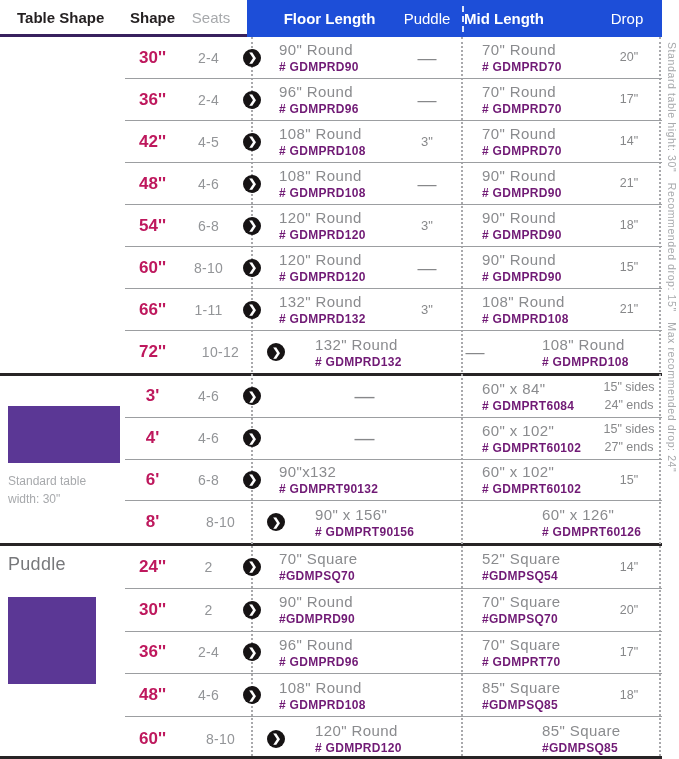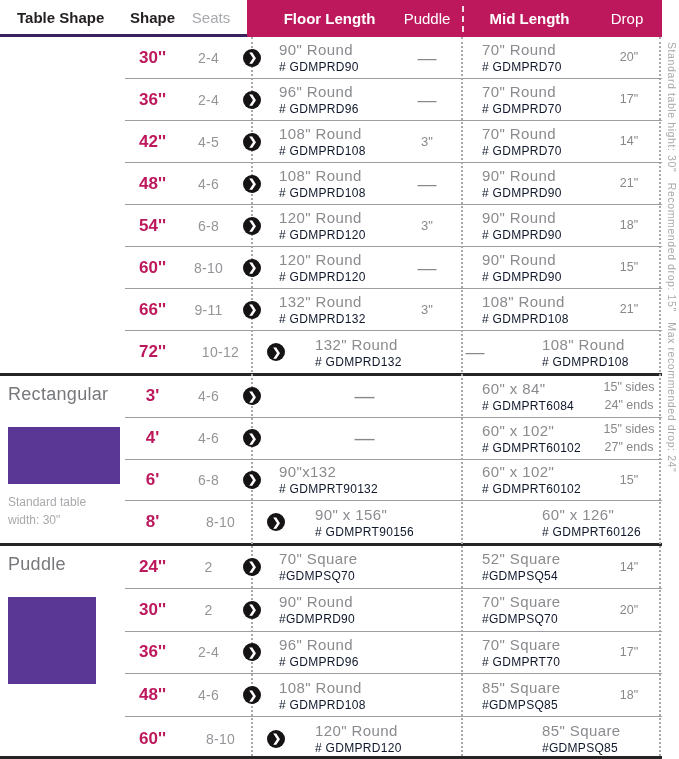--- a/index.html
+++ b/index.html
@@ -11,21 +11,21 @@
   .hdr { position:absolute; top:0; left:0; width:554px; height:37px; }
   .hdr-left { position:absolute; left:0; top:0; width:247px; height:37px;
               border-bottom:3px solid #38205e; display:flex; align-items:center; }
   .hdr-left .c-shape { width:125px; padding-left:17px; font-weight:bold; font-size:15px; }
   .hdr-left .c-size  { width:55px; text-align:center; font-weight:bold; font-size:15px; }
   .hdr-left .c-seats { width:62px; text-align:center; font-size:15px; color:#a7a9ac; }
   .hdr-purple { position:absolute; left:247px; top:0; width:415px; height:37px;
                 display:flex; align-items:center; color:#fff; }
   .hdr-purple .c-floor { width:125px; margin-left:20px; text-align:center; font-weight:bold; font-size:15px; }
   .hdr-purple .c-puddle { width:70px; text-align:center; font-size:15px; }
-  .hdr-purple .c-mid { width:133px; text-align:center; font-weight:bold; font-size:15px;
+  .hdr-purple .c-mid { width:133px; font-weight:bold; font-size:15px;
                        border-left:2px dashed rgba(255,255,255,.85); height:26px; line-height:26px; }
   .hdr-purple .c-drop { width:64px; text-align:center; font-size:15px; }
 
   
   .vdots { position:absolute; top:37px; bottom:3px; width:0;
            border-left:2px dotted #a9a9ac; z-index:1; }
   .vdots.v1 { left:251px; }
   .vdots.v2 { left:461px; }
   .vdots.v3 { left:659px; }
 
@@ -50,21 +50,21 @@
 
   .cell-size { font-size:17px; font-weight:bold; text-align:center; color:#be185d; }
   .cell-seats { font-size:14px; text-align:center; color:#939598; letter-spacing:.3px; }
   .cell-arrow { display:flex; justify-content:center; }
   .arrow-circle { width:18px; height:18px; border-radius:50%; background:#161314; color:#fff;
                   font-size:11px; font-weight:bold; display:flex; align-items:center; justify-content:center;
                   line-height:1; padding-left:1px; }
   .cell-spec { padding-left:12px; }
   .cell-spec.mid { padding-left:20px; }
   .spec-dim { font-size:15px; color:#8a8b8e; letter-spacing:.4px; line-height:1.2; }
-  .spec-sku { font-size:12px; font-weight:normal; color:#0f172a; letter-spacing:.3px; margin-top:1px; }
+  .spec-sku { font-size:12px; font-weight:bold; color:#701a75; letter-spacing:.3px; margin-top:1px; }
   .cell-puddle { font-size:13px; color:#87888a; text-align:center; }
   .cell-drop { font-size:12.5px; color:#87888a; text-align:center; line-height:1.45; }
   .cell-dash-wide { grid-column:4 / 6; text-align:center; font-size:20px; color:#87888a; }
   .dash { font-size:19px; }
 
   .bottom-bar { position:absolute; left:0; top:756px; width:662px; height:3px; background:#272425; }
 
   
   .side-note { position:absolute; top:42px; right:1px; height:712px;
                writing-mode:vertical-rl; font-size:10.5px; color:#a7a9ac;
@@ -74,21 +74,21 @@
 <body>
 
 <div class="page">
 
   <div class="hdr">
     <div class="hdr-left">
       <span class="c-shape">Table Shape</span>
       <span class="c-size">Shape</span>
       <span class="c-seats">Seats</span>
     </div>
-    <div class="hdr-purple" id="hdr-purple" style="background: #be185d;">
+    <div class="hdr-purple" id="hdr-purple" style="background: #1d4ed8;">
       <span class="c-floor">Floor Length</span>
       <span class="c-puddle">Puddle</span>
       <span class="c-mid">Mid Length</span>
       <span class="c-drop">Drop</span>
     </div>
   </div>
 
   <div class="vdots v1"></div>
   <div class="vdots v2"></div>
   <div class="vdots v3"></div>
@@ -206,21 +206,21 @@
             <div class="cell-spec mid">
               <div class="spec-dim">90" Round</div>
               <div class="spec-sku"># GDMPRD90</div>
             </div>
             <div class="cell-drop">
               <div>15"</div>
             </div>
           </div>
           <div class="row">
             <div class="cell-size">66''</div>
-            <div class="cell-seats">9-11</div>
+            <div class="cell-seats">1-11</div>
             <div class="cell-arrow">
               <span class="arrow-circle">❯</span>
             </div>
             <div class="cell-spec">
               <div class="spec-dim">132" Round</div>
               <div class="spec-sku"># GDMPRD132</div>
             </div>
             <div class="cell-puddle"><span>3"</span></div>
             <div class="cell-spec mid">
               <div class="spec-dim">108" Round</div>
@@ -247,21 +247,20 @@
             </div>
             <div class="cell-drop">
               <div>18"</div>
             </div>
           </div>
         </div>
     </div>
 
     <div class="section sec-rect">
       <div class="shape-col">
-        <div class="shape-label">Rectangular</div>
         <div class="shape-rect"></div>
         <div class="shape-caption">Standard table width: 30"</div>
       </div>
       <div class="rows">
           <div class="row">
             <div class="cell-size">3'</div>
             <div class="cell-seats">4-6</div>
             <div class="cell-arrow">
               <span class="arrow-circle">❯</span>
             </div>

